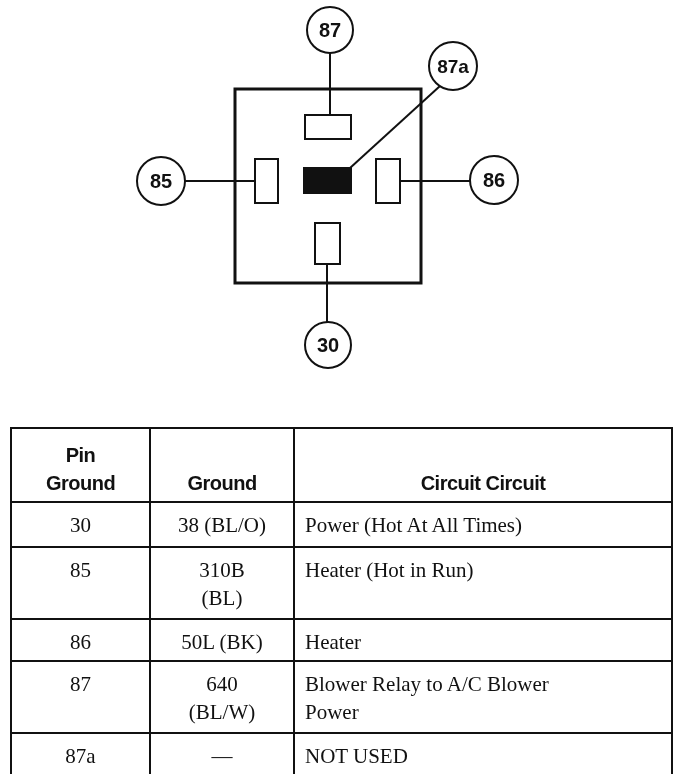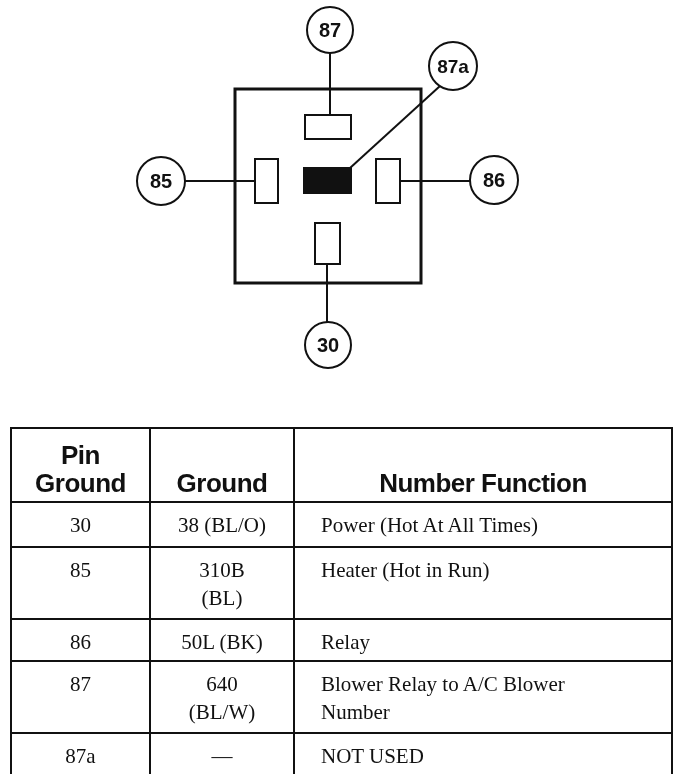--- a/index.html
+++ b/index.html
@@ -13,37 +13,37 @@
       table-layout: fixed;
     }
     #pin-table th, #pin-table td {
       border: 2px solid #111;
       padding: 0;
       color: #111;
     }
     #pin-table th {
       font-family: "Liberation Sans", sans-serif;
       font-weight: bold;
-      font-size: 26px;
+      font-size: 20px;
       line-height: 28px;
       height: 68px;
       vertical-align: bottom;
       padding-bottom: 4px;
       text-align: center;
       letter-spacing: -0.5px;
     }
     #pin-table td {
       font-family: "Liberation Serif", serif;
       font-size: 21px;
       line-height: 28px;
       vertical-align: top;
       padding-top: 8px;
     }
     #pin-table td.c-pin, #pin-table td.c-circuit { text-align: center; }
-    #pin-table td.c-func { text-align: left; padding-left: 26px; font-family: Liberation Serif, serif; }
+    #pin-table td.c-func { text-align: left; padding-left: 10px; font-family: Liberation Serif, serif; }
     .col-pin { width: 139px; }
     .col-circuit { width: 144px; }
     .col-func { width: auto; }
     tr.r1 td { height: 35px; }
     tr.r2 td { height: 62px; }
     tr.r3 td { height: 32px; }
     tr.r4 td { height: 62px; }
     tr.r5 td { height: 34px; }
   </style>
 </head>
@@ -95,21 +95,21 @@
     <col class="col-circuit">
     <col class="col-func">
   </colgroup>
   <thead>
     <tr>
       <th>
         <div>Pin</div>
         <div>Ground</div>
       </th>
       <th>Ground</th>
-      <th>Number Function</th>
+      <th>Circuit Circuit</th>
     </tr>
   </thead>
   <tbody>
     <tr class="r1">
       <td class="c-pin">30</td>
       <td class="c-circuit">
         <div>38 (BL/O)</div>
       </td>
       <td class="c-func">
         <div>Power (Hot At All Times)</div>
@@ -124,32 +124,32 @@
       <td class="c-func">
         <div>Heater (Hot in Run)</div>
       </td>
     </tr>
     <tr class="r3">
       <td class="c-pin">86</td>
       <td class="c-circuit">
         <div>50L (BK)</div>
       </td>
       <td class="c-func">
-        <div>Relay</div>
+        <div>Heater</div>
       </td>
     </tr>
     <tr class="r4">
       <td class="c-pin">87</td>
       <td class="c-circuit">
         <div>640</div>
         <div>(BL/W)</div>
       </td>
       <td class="c-func">
         <div>Blower Relay to A/C Blower</div>
-        <div>Number</div>
+        <div>Power</div>
       </td>
     </tr>
     <tr class="r5">
       <td class="c-pin">87a</td>
       <td class="c-circuit">
         <div>—</div>
       </td>
       <td class="c-func">
         <div>NOT USED</div>
       </td>

